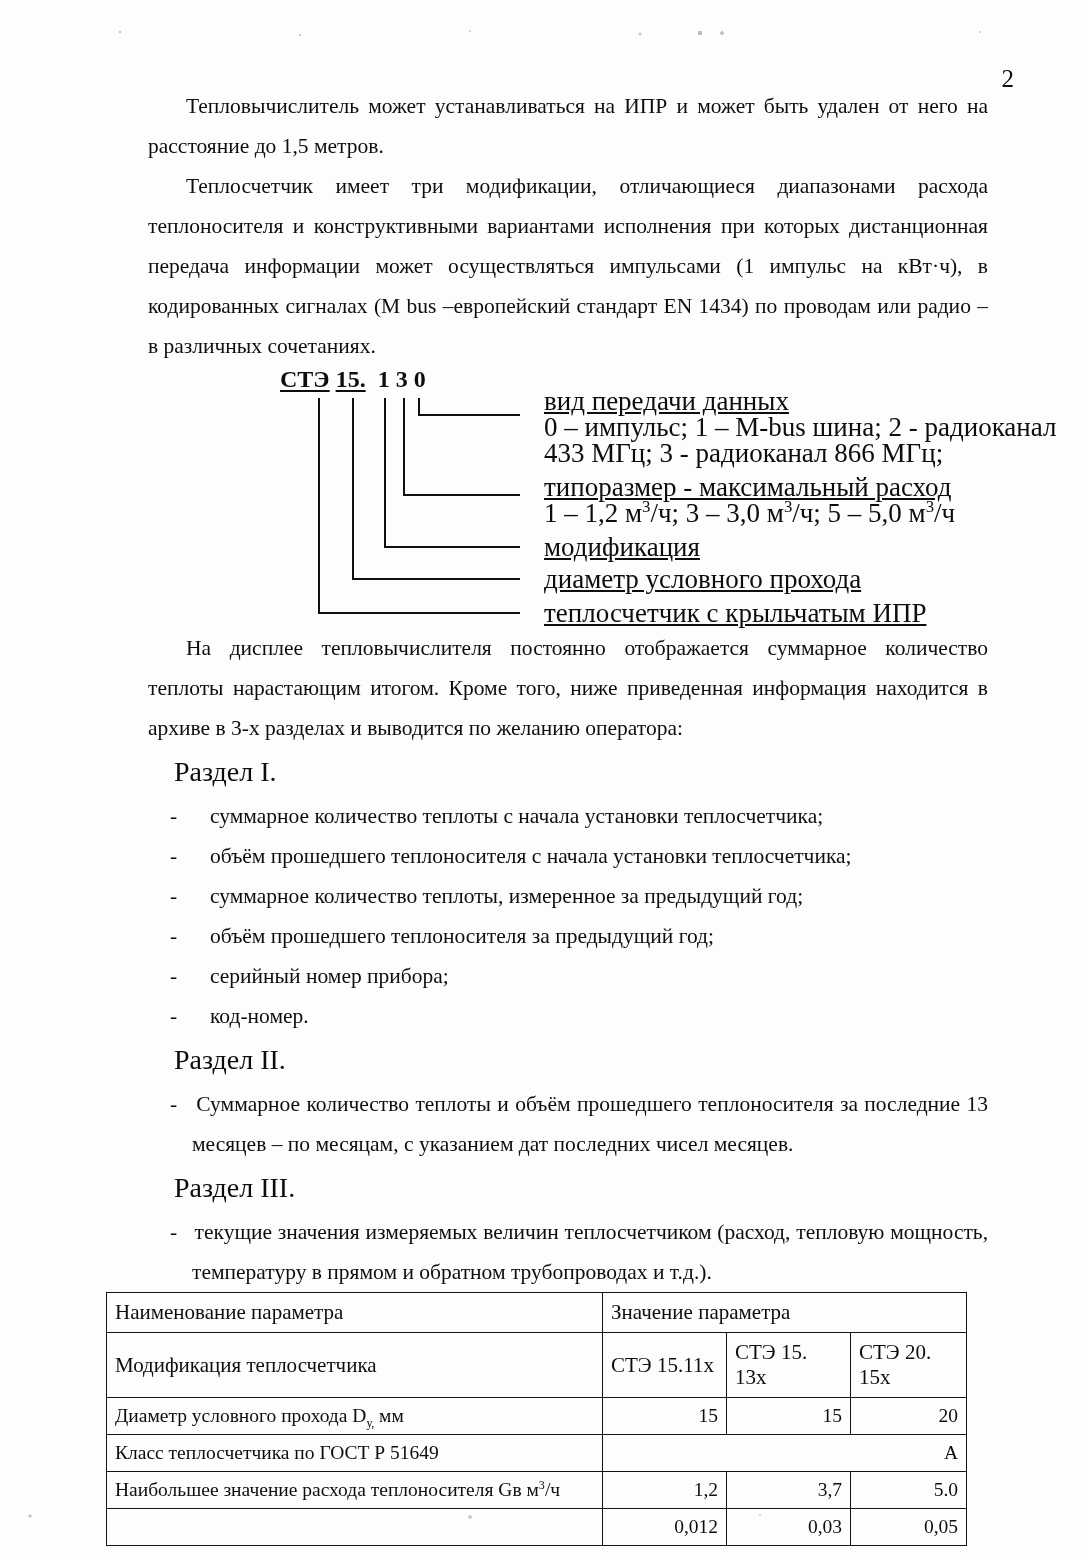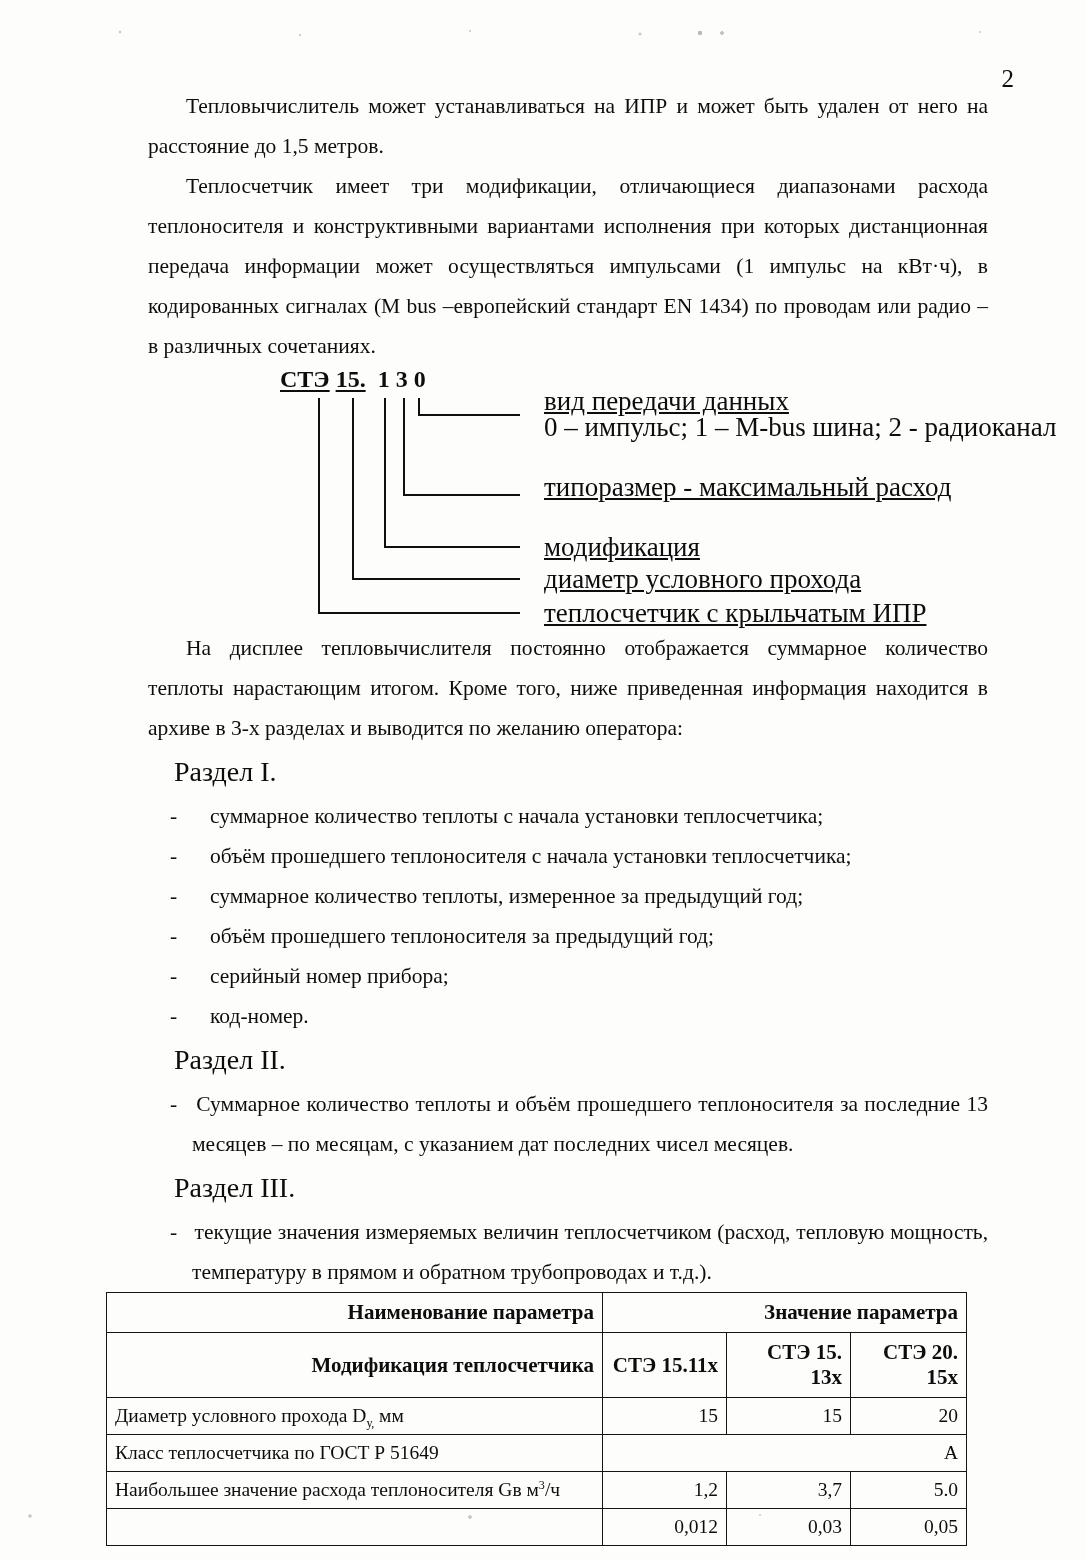--- a/index.html
+++ b/index.html
@@ -144,22 +144,22 @@
     margin-left: -42px;
     table-layout: fixed;
     font-size: 19.5px;
   }
   table.spec td, table.spec th {
     border: 1.6px solid #141414;
     padding: 7px 8px;
     vertical-align: middle;
   }
   table.spec th {
-    font-weight: bold;
-    text-align: right;
+    font-weight: normal;
+    text-align: left;
     font-size: 21px;
   }
   td.pname {
     text-align: left;
     font-weight: normal;
   }
   td.val {
     text-align: right;
   }
   th.modname { text-align: center; font-size: 20.5px; }
@@ -185,24 +185,26 @@
 
       <div class="leader" style="left:270px; top:32px; width:100px; height:16px;"></div>
       <div class="leader" style="left:255px; top:32px; width:115px; height:96px;"></div>
       <div class="leader" style="left:236px; top:32px; width:134px; height:148px;"></div>
       <div class="leader" style="left:204px; top:32px; width:166px; height:180px;"></div>
       <div class="leader" style="left:170px; top:32px; width:200px; height:214px;"></div>
 
       <div class="dlabel" style="left:396px; top:22px;">
         <div class="hd">вид передачи данных</div>
         <div>0 – импульс;  1 – M-bus шина; 2 - радиоканал</div>
+        <div>433 МГц; 3 - радиоканал 866 МГц;</div>
       </div>
 
       <div class="dlabel" style="left:396px; top:108px;">
         <div class="hd">типоразмер - максимальный расход</div>
+        <div>1 – 1,2 м<sup class="sm">3</sup>/ч; 3 – 3,0 м<sup class="sm">3</sup>/ч; 5 – 5,0 м<sup class="sm">3</sup>/ч</div>
       </div>
 
       <div class="dlabel" style="left:396px; top:168px;">
         <div class="hd">модификация</div>
       </div>
 
       <div class="dlabel" style="left:396px; top:200px;">
         <div class="hd">диаметр условного прохода</div>
       </div>
 

